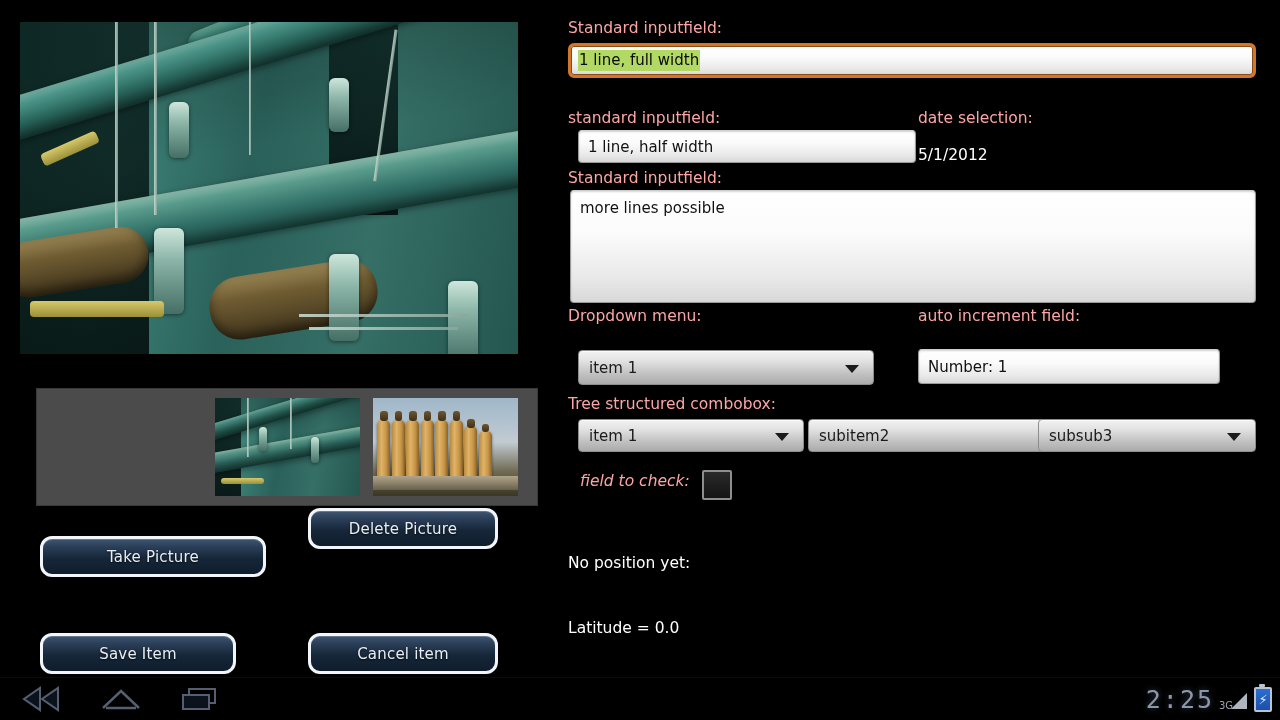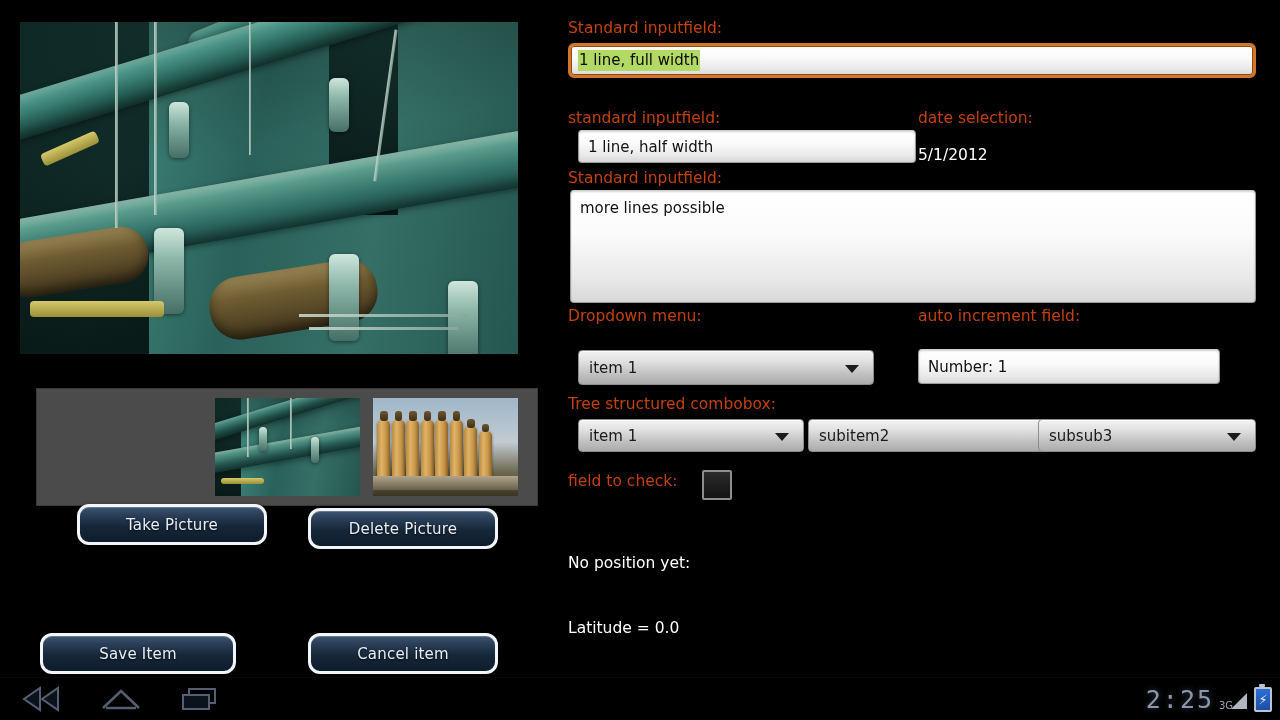--- a/index.html
+++ b/index.html
@@ -132,21 +132,21 @@
     border-radius: 12px;
     color: #e8eef5;
     font-size: 15px;
     letter-spacing: .2px;
     border: 3px solid #f2f6fa;
     background: linear-gradient(180deg, #3e5571 0%, #2b3f59 22%, #162739 55%, #0f1d2c 100%);
     box-shadow: inset 0 1px 0 rgba(255,255,255,0.22), 0 2px 5px rgba(0,0,0,0.6);
     text-shadow: 0 1px 2px rgba(0,0,0,0.8);
     cursor: pointer;
   }
-  #btn-take    { left: 40px;  top: 504px; width: 190px; height: 41px; margin-left: 37px; }
+  #btn-take    { left: 40px;  top: 536px; width: 226px; height: 41px; }
   #btn-delete  { left: 308px; top: 508px; width: 190px; height: 41px; }
   #btn-save    { left: 40px;  top: 633px; width: 196px; height: 41px; }
   #btn-cancel  { left: 308px; top: 633px; width: 190px; height: 41px; }
 
   #btn-birthday {
     left: 1025px; top: 118px; width: 186px; height: 41px;
     border-radius: 13px; font-size: 15px;
   }
   #btn-gps {
     left: 925px; top: 514px; width: 238px; height: 66px;
@@ -159,21 +159,21 @@
 
   
   #form {
     position: absolute;
     left: 568px; top: 20px;
     width: 692px;
     color: #ffffff;
   }
   .lbl {
     font-size: 15.5px;
-    color: #c2410c;
+    color: #fca5a5;
     line-height: 1.1;
     text-shadow: 0 1px 1px rgba(0,0,0,.8);
   }
   .field {
     box-sizing: border-box;
     border-radius: 4px;
     background: linear-gradient(180deg, #ffffff 0%, #fbfbfb 38%, #e9e9e9 78%, #d8d8d8 100%);
     border: 1px solid #9a9a9a;
     border-top-color: #cfcfcf;
     color: #111;
@@ -234,21 +234,21 @@
     border-top: 8px solid #1b1b1b;
   }
   #dd-main   { left: 10px; top: 330px; width: 296px; height: 35px; }
   #inp-num   { position: absolute; left: 350px; top: 329px; width: 302px; height: 35px; }
 
   #lbl-tree  { position: absolute; left: 0; top: 376px; }
   #tree1 { left: 10px;  top: 399px; width: 226px; height: 33px; }
   #tree2 { left: 240px; top: 399px; width: 268px; height: 33px; }
   #tree3 { left: 470px; top: 399px; width: 218px; height: 33px; }
 
-  #lbl-check { position: absolute; left: 0; top: 453px; }
+  #lbl-check { position: absolute; left: 12px; top: 453px; font-style: italic; }
   #chk {
     position: absolute; left: 134px; top: 450px;
     width: 30px; height: 30px;
     box-sizing: border-box;
     border: 2px solid #8e8e8e;
     border-radius: 2px;
     background: linear-gradient(180deg, #2a2a2a, #141414);
     cursor: pointer;
   }
 

